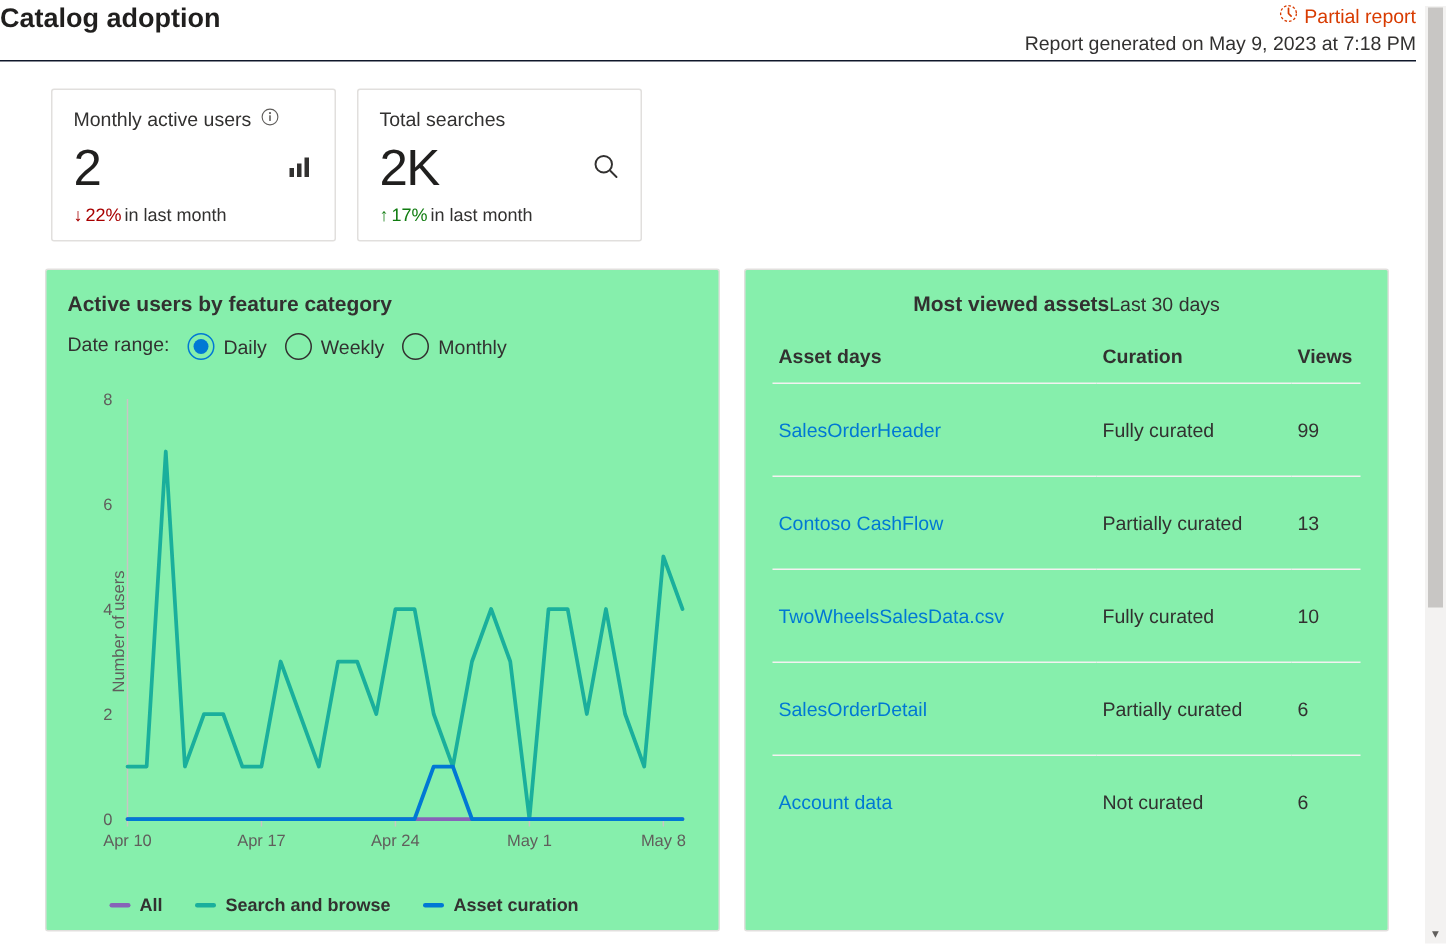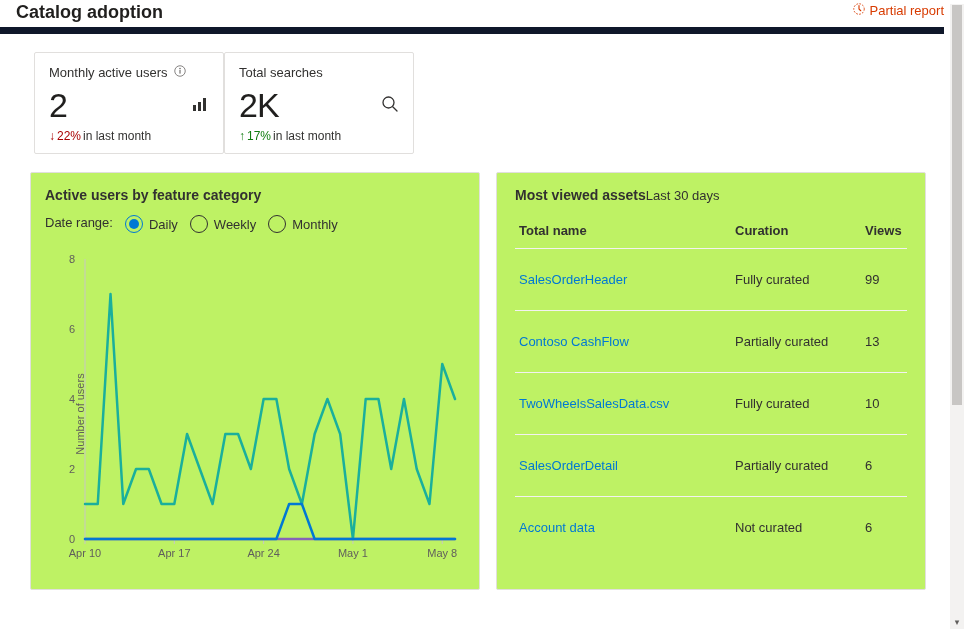--- a/index.html
+++ b/index.html
@@ -17,34 +17,34 @@
     width: 948px;
     height: 633px;
     overflow-y: auto;
     padding-right: 4px;
   }
   
   .header {
     display: flex;
     justify-content: space-between;
     align-items: flex-start;
-    padding: 2px 0 4px 16px;
-    border-bottom: 7px solid #0f172a;
+    padding: 2px 0 4px 0;
+    border-bottom: 1px solid #0f172a;
   }
   .header-left h1 { font-size: 18px; font-weight: 600; color: #201f1e; }
   .header-left p { font-size: 12px; color: #605e5c; margin-top: 2px; }
   .header-right { text-align: right; }
   .partial-report {
     display: inline-flex; align-items: center; gap: 4px;
     color: #d83b01; font-size: 13px; margin-bottom: 2px; text-align: center;
   }
   .report-time { font-size: 13px; color: #323130; }
 
   
-  .kpis { display: flex; padding: 18px 0 10px 34px; }
+  .kpis { display: flex; gap: 14px; padding: 18px 0 10px 34px; }
   .kpi {
     border: 1px solid #e1dfdd;
     border-radius: 2px;
     width: 190px;
     padding: 12px 14px 10px;
   }
   .kpi-title { font-size: 13px; color: #323130; display: flex; align-items: center; gap: 6px; }
   .kpi-title .info-icon { color: #605e5c; }
   .kpi-value-row { display: flex; align-items: center; justify-content: space-between; margin-top: 6px; }
   .kpi-value { font-size: 34px; font-weight: 400; letter-spacing: -1px; color: #201f1e; }
@@ -52,21 +52,21 @@
   .kpi-trend { font-size: 12px; margin-top: 4px; display: flex; align-items: center; gap: 2px; }
   .trend-down { color: #a80000; }
   .trend-up { color: #107c10; }
   .trend-text { color: #323130; }
 
   
   .panels { display: flex; gap: 16px; padding: 8px 18px 20px 30px; }
   .panel {
     border: 1px solid #e1dfdd;
     border-radius: 2px;
-    background: #bef264;
+    background: #86efac;
   }
   .panel-chart { width: 452px; padding: 14px 14px 10px; }
   .panel-table { width: 440px; padding: 14px 18px 10px; }
   .panel-title { font-size: 14px; font-weight: 600; margin-bottom: 12px; }
 
   
   .date-range-row { font-size: 13px; color: #323130; display: flex; gap: 12px; margin-bottom: 16px; }
   .radio { display: inline-flex; align-items: center; gap: 6px; cursor: pointer; }
   .radio-circle {
     width: 18px; height: 18px; border: 1px solid #323130; border-radius: 50%;
@@ -81,21 +81,21 @@
   .y-axis-label {
     position: absolute; left: -6px; top: 50%;
     transform: translateY(-50%) rotate(-90deg);
     font-size: 11px; color: #605e5c;
   }
   .legend { display: flex; gap: 22px; margin-top: 10px; font-size: 12px; font-weight: 600; padding-left: 28px; }
   .legend-item { display: inline-flex; align-items: center; gap: 6px; }
   .legend-swatch { width: 14px; height: 3px; border-radius: 2px; }
 
   
-  .table-header-row { display: flex; justify-content: flex-start; align-items: center; margin-bottom: 14px; }
+  .table-header-row { display: flex; justify-content: center; align-items: center; margin-bottom: 14px; }
   .table-range { font-size: 13px; color: #323130; }
   .tbl { width: 100%; border-collapse: collapse; font-size: 13px; }
   .tbl th { text-align: left; font-weight: 600; padding: 6px 4px 10px; color: #323130; }
   .tbl th.col-views, .tbl td.col-views { text-align: left; width: 46px; }
   .tbl td { padding: 23px 4px; border-top: 1px solid #f3f2f1; }
   .tbl a { color: #0078d4; text-decoration: none; }
 
   
   .scrollbar {
     position: absolute; right: 2px; top: 4px; bottom: 4px; width: 14px;
@@ -123,20 +123,21 @@
     <div class="header-right">
       <div class="partial-report">
         <span>
           <svg width="14" height="14" viewBox="0 0 16 16" fill="none">
               <circle cx="8" cy="8" r="6" stroke="#d83b01" stroke-width="1" stroke-dasharray="2 1.5" fill="none"></circle>
               <path d="M8 4v4l2 2" stroke="#d83b01" stroke-width="1.3" stroke-linecap="round"></path>
             </svg>
         </span>
         <span>Partial report</span>
       </div>
+      <div class="report-time">Report generated on May 9, 2023 at 7:18 PM</div>
     </div>
   </div>
 
   <div class="kpis">
     <div class="kpi">
       <div class="kpi-title">
         <span>Monthly active users</span>
         <span class="info-icon">
           <svg width="12" height="12" viewBox="0 0 16 16">
               <circle cx="8" cy="8" r="7" stroke="#605e5c" fill="none" stroke-width="1"></circle>
@@ -224,31 +225,45 @@
             <line x1="307.9310344827586" y1="290" x2="307.9310344827586" y2="295" stroke="#c8c6c4"></line>
             <text x="307.9310344827586" y="308" fill="#605e5c" font-size="11" text-anchor="middle">May 1</text>
             <line x1="397.2413793103448" y1="290" x2="397.2413793103448" y2="295" stroke="#c8c6c4"></line>
             <text x="397.2413793103448" y="308" fill="#605e5c" font-size="11" text-anchor="middle">May 8</text>
             <polyline points="40,290 52.758620689655174,290 65.51724137931035,290 78.27586206896552,290 91.0344827586207,290 103.79310344827587,290 116.55172413793103,290 129.31034482758622,290 142.0689655172414,290 154.82758620689657,290 167.58620689655174,290 180.3448275862069,290 193.10344827586206,290 205.86206896551724,290 218.6206896551724,290 231.3793103448276,290 244.13793103448276,290 256.8965517241379,290 269.65517241379314,290 282.41379310344826,290 295.1724137931035,290 307.9310344827586,290 320.6896551724138,290 333.44827586206895,290 346.2068965517241,290 358.9655172413793,290 371.7241379310345,290 384.48275862068965,290 397.2413793103448,290 410,290" fill="none" stroke="#8764b8" stroke-width="2.5" stroke-linejoin="round" stroke-linecap="round"></polyline>
             <polyline points="40,255 52.758620689655174,255 65.51724137931035,45 78.27586206896552,255 91.0344827586207,220 103.79310344827587,220 116.55172413793103,255 129.31034482758622,255 142.0689655172414,185 154.82758620689657,220 167.58620689655174,255 180.3448275862069,185 193.10344827586206,185 205.86206896551724,220 218.6206896551724,150 231.3793103448276,150 244.13793103448276,220 256.8965517241379,255 269.65517241379314,185 282.41379310344826,150 295.1724137931035,185 307.9310344827586,290 320.6896551724138,150 333.44827586206895,150 346.2068965517241,220 358.9655172413793,150 371.7241379310345,220 384.48275862068965,255 397.2413793103448,115 410,150" fill="none" stroke="#1aaf9c" stroke-width="2.5" stroke-linejoin="round" stroke-linecap="round"></polyline>
             <polyline points="40,290 52.758620689655174,290 65.51724137931035,290 78.27586206896552,290 91.0344827586207,290 103.79310344827587,290 116.55172413793103,290 129.31034482758622,290 142.0689655172414,290 154.82758620689657,290 167.58620689655174,290 180.3448275862069,290 193.10344827586206,290 205.86206896551724,290 218.6206896551724,290 231.3793103448276,290 244.13793103448276,255 256.8965517241379,255 269.65517241379314,290 282.41379310344826,290 295.1724137931035,290 307.9310344827586,290 320.6896551724138,290 333.44827586206895,290 346.2068965517241,290 358.9655172413793,290 371.7241379310345,290 384.48275862068965,290 397.2413793103448,290 410,290" fill="none" stroke="#0078d4" stroke-width="2.5" stroke-linejoin="round" stroke-linecap="round"></polyline>
           </svg>
       </div>
 
+      <div class="legend">
+        <span class="legend-item">
+          <span class="legend-swatch" style="background:#8764b8"></span>
+          <span>All</span>
+        </span>
+        <span class="legend-item">
+          <span class="legend-swatch" style="background:#1aaf9c"></span>
+          <span>Search and browse</span>
+        </span>
+        <span class="legend-item">
+          <span class="legend-swatch" style="background:#0078d4"></span>
+          <span>Asset curation</span>
+        </span>
+      </div>
     </div>
 
     <div class="panel panel-table">
       <div class="table-header-row">
         <div class="panel-title" style="margin-bottom:0">Most viewed assets</div>
         <div class="table-range">Last 30 days</div>
       </div>
       <table class="tbl">
         <thead>
           <tr>
-            <th>Total name</th>
+            <th>Asset days</th>
             <th style="width:130px">Curation</th>
             <th class="col-views">Views</th>
           </tr>
         </thead>
         <tbody id="assets-tbody">
             <tr>
               <td><a href="#">SalesOrderHeader</a></td>
               <td>Fully curated</td>
               <td class="col-views">99</td>
             </tr>

